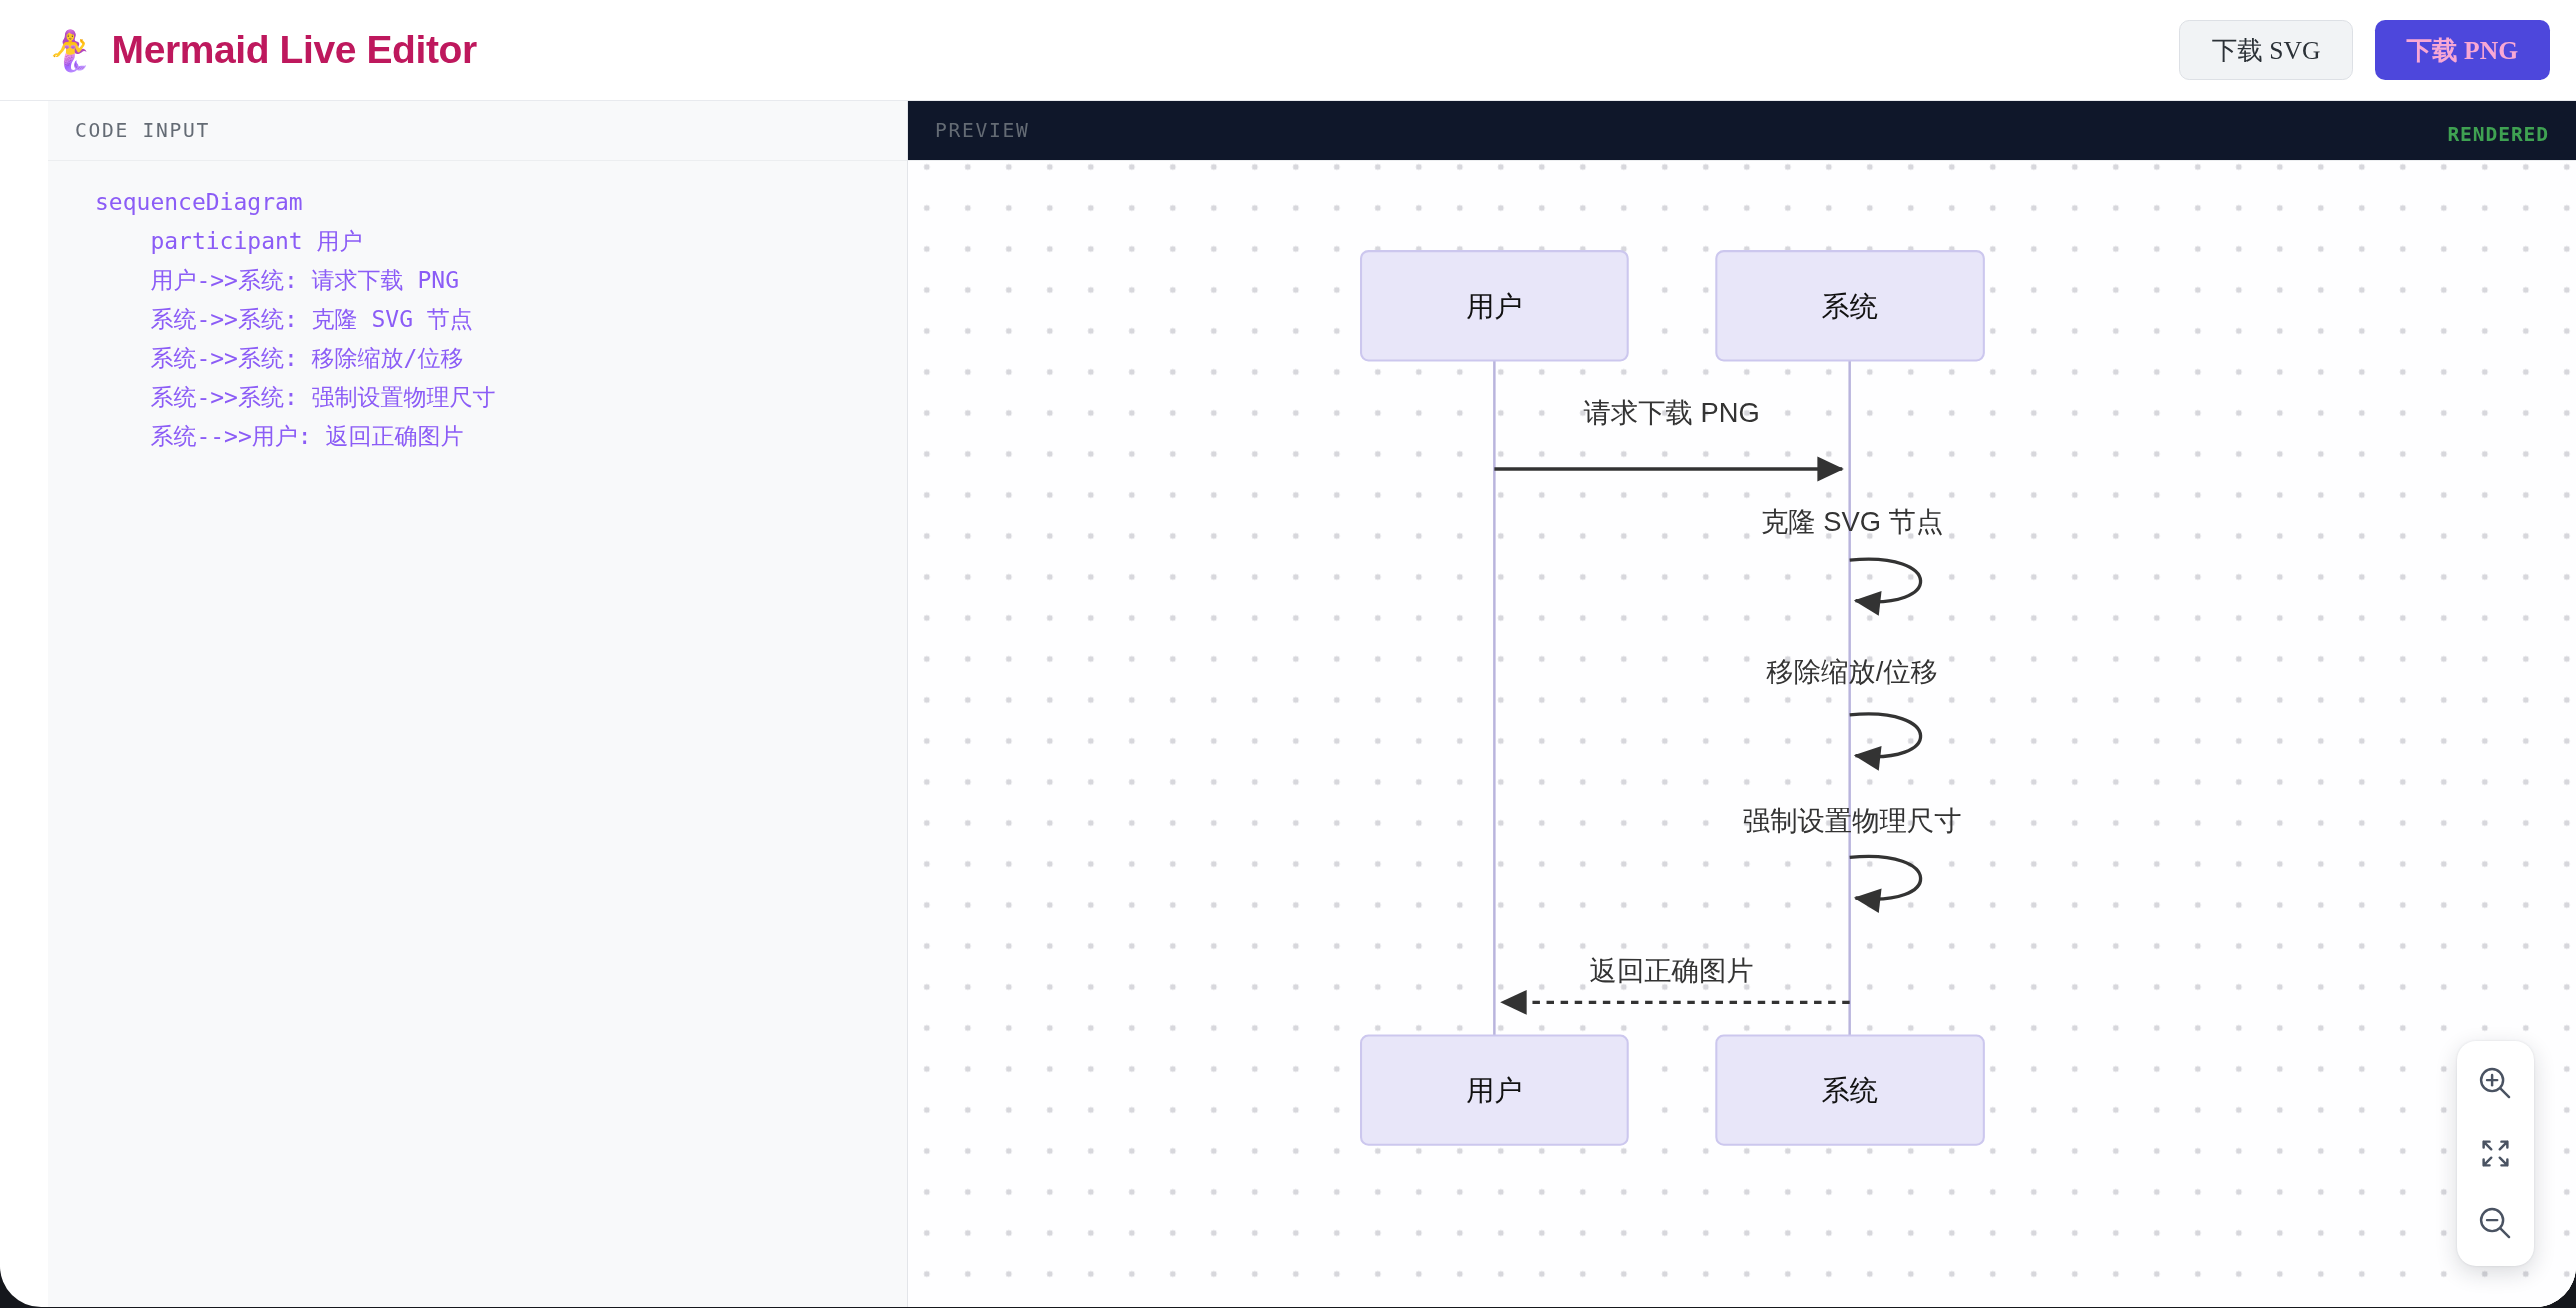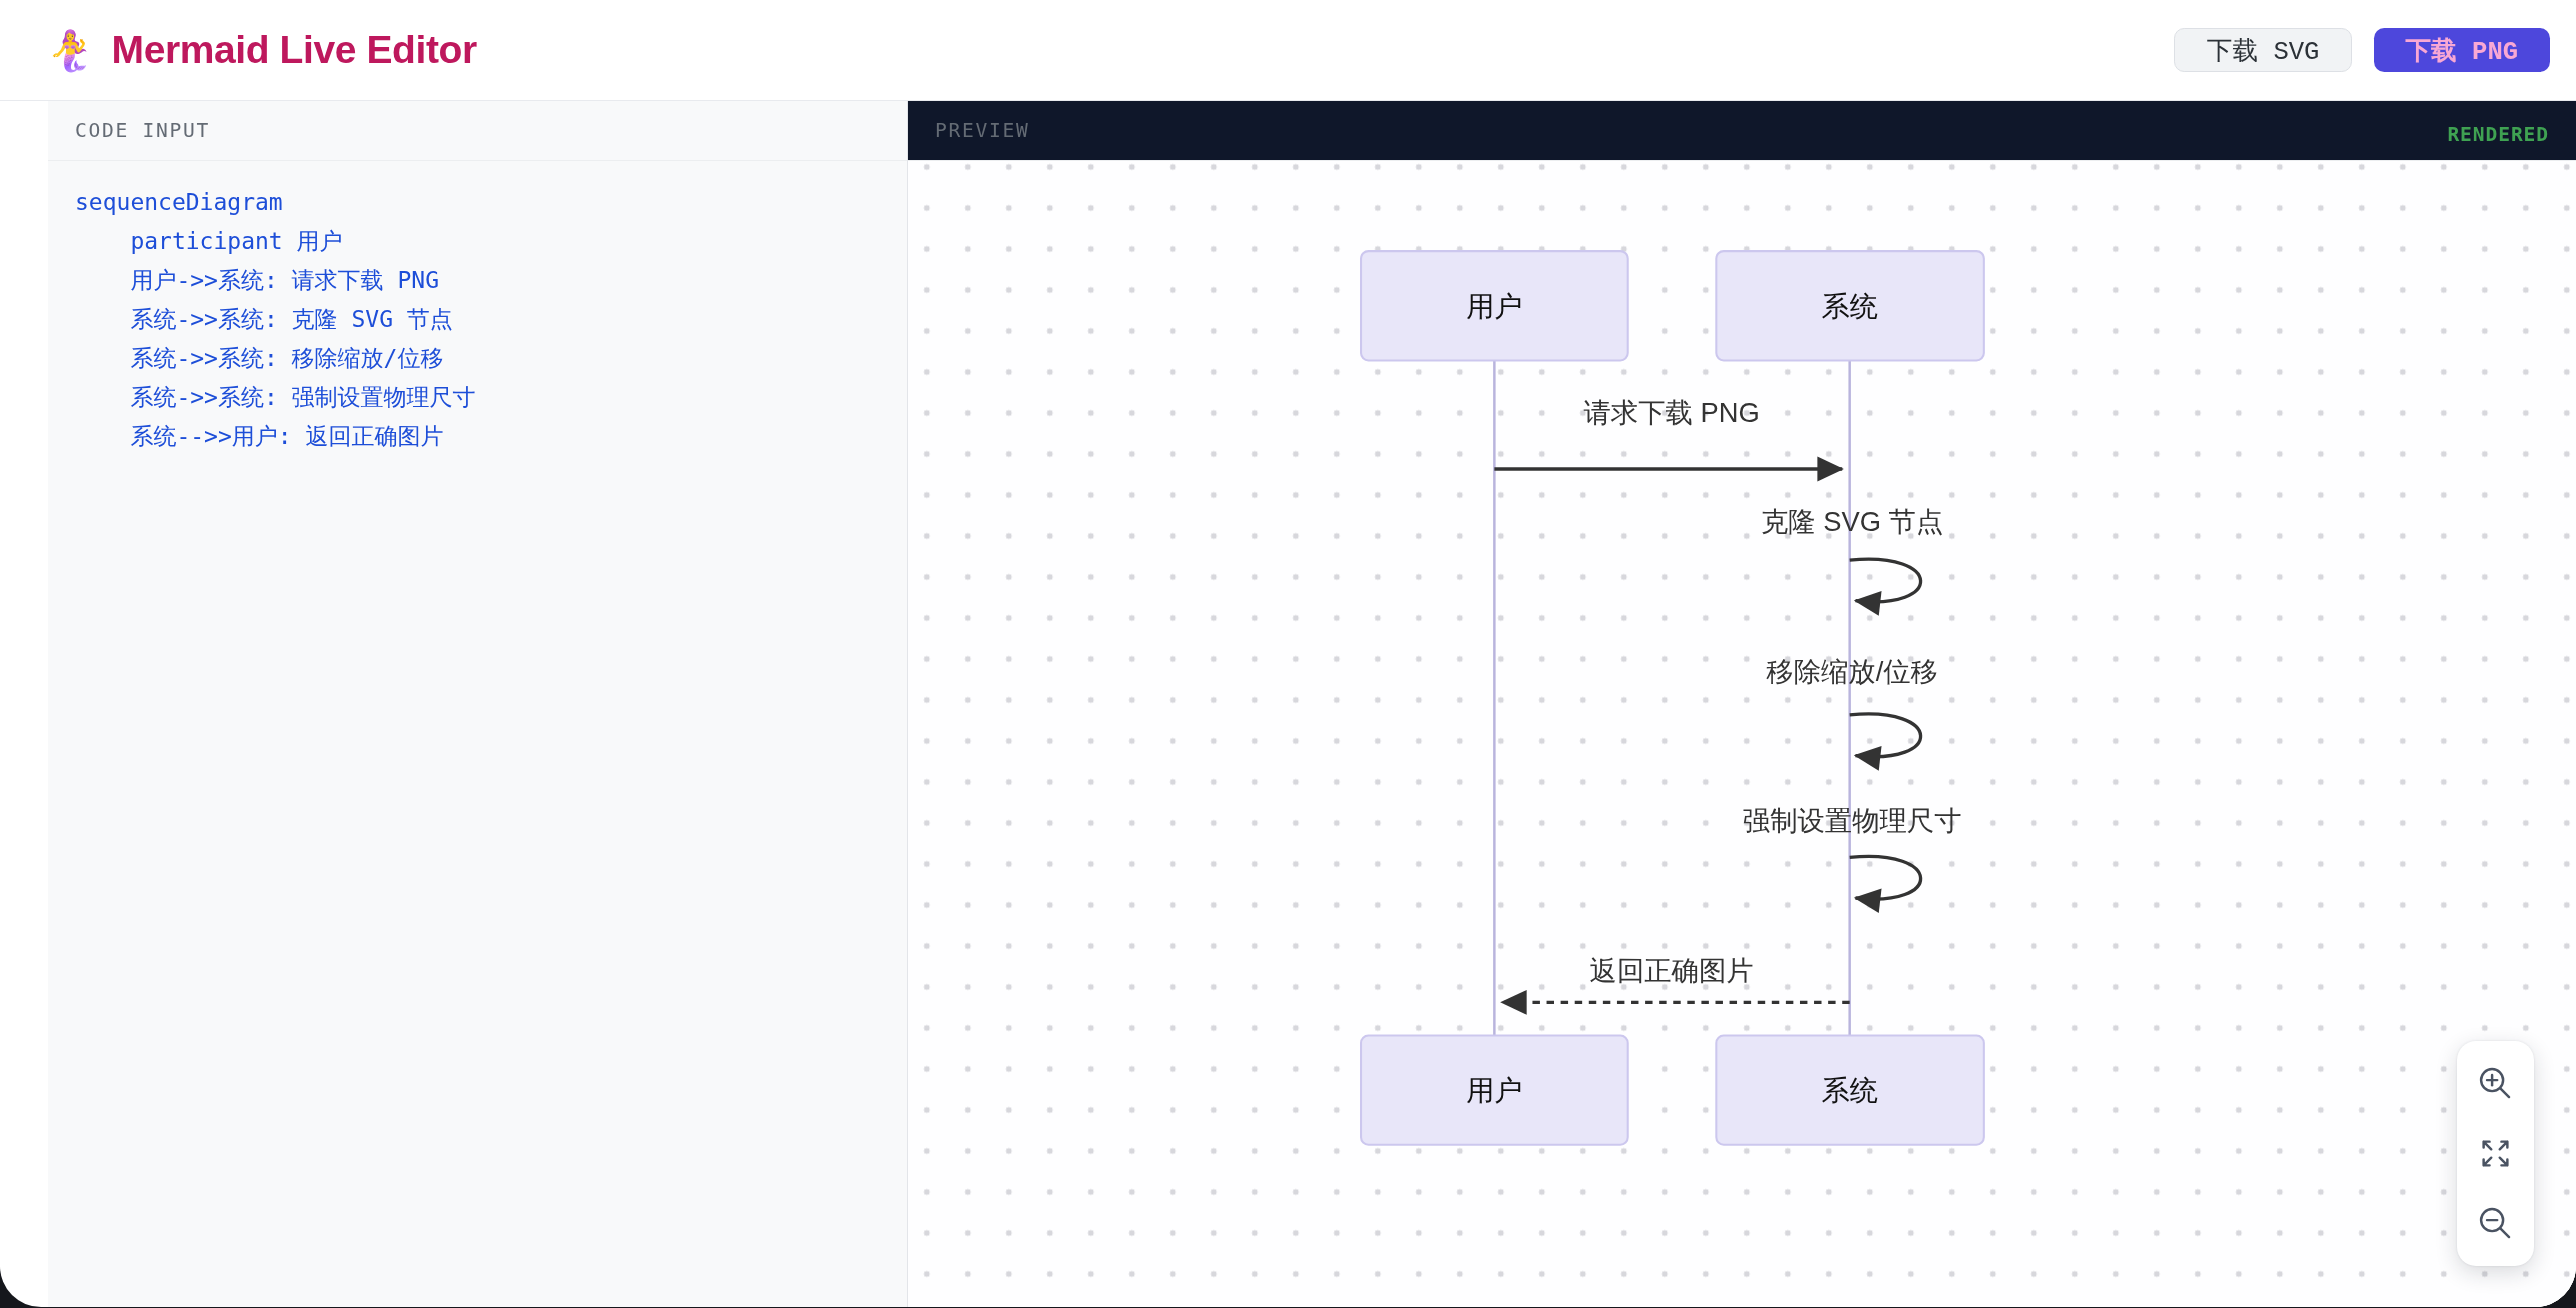--- a/index.html
+++ b/index.html
@@ -24,23 +24,23 @@
     display: flex; align-items: center;
     padding: 0 26.4px 0 46px;
   }
   .logo { font-size: 39px; margin-right: 17px; line-height: 1; }
   .title {
     font-size: 39px; font-weight: bold; color: #be185d; letter-spacing: -0.4px;
   }
   .header-spacer { flex: 1; }
   .btn {
     display: inline-flex; align-items: center; justify-content: center;
-    font-family: Liberation Mono, monospace;
+    font-family: Liberation Serif, serif;
     font-size: 25.6px; border-radius: 10.2px; cursor: pointer;
-    height: 44px; padding: 0 31.5px; white-space: nowrap;
+    height: 60px; padding: 0 31.5px; white-space: nowrap;
   }
   .btn-svg {
     background: #f1f3f5; border: 1.7px solid #dde0e5; color: #2b3137; font-weight: 500;
   }
   .btn-png {
     background: #4d47dc; border: none; color: #f9a8d4; font-weight: 600; margin-left: 22px;
   }
   
   .main { flex: 1; display: flex; min-height: 0; padding-left: 48px; }
   .left-panel {
@@ -58,22 +58,23 @@
     font-size: 19.6px; letter-spacing: 1.7px; color: #646b74;
   }
   .right-panel { flex: 1; display: flex; flex-direction: column; background: #ffffff; min-width: 0; }
   .right-panel .panel-strip { background: #0f172a; }
   .status-rendered { color: #3fa252; font-weight: bold; letter-spacing: 0.9px; margin-top: 8px; }
   
   .code-area {
     flex: 1;
     padding: 22px 27px;
     font-family: "DejaVu Sans Mono", "Liberation Mono", monospace;
-    font-size: 23px; line-height: 39px; color: #1d4ed8;
+    font-size: 23px; line-height: 39px; color: #8b5cf6;
     cursor: text;
+    margin-left: 20px;
   }
   .code-line { white-space: pre; }
   
   .preview-canvas {
     flex: 1; position: relative;
     background-color: #fefeff;
     background-image: radial-gradient(circle, #d7d7dc 2.9px, transparent 3.1px);
     background-size: 41px 41px;
     background-position: -1.7px -14.5px;
   }

